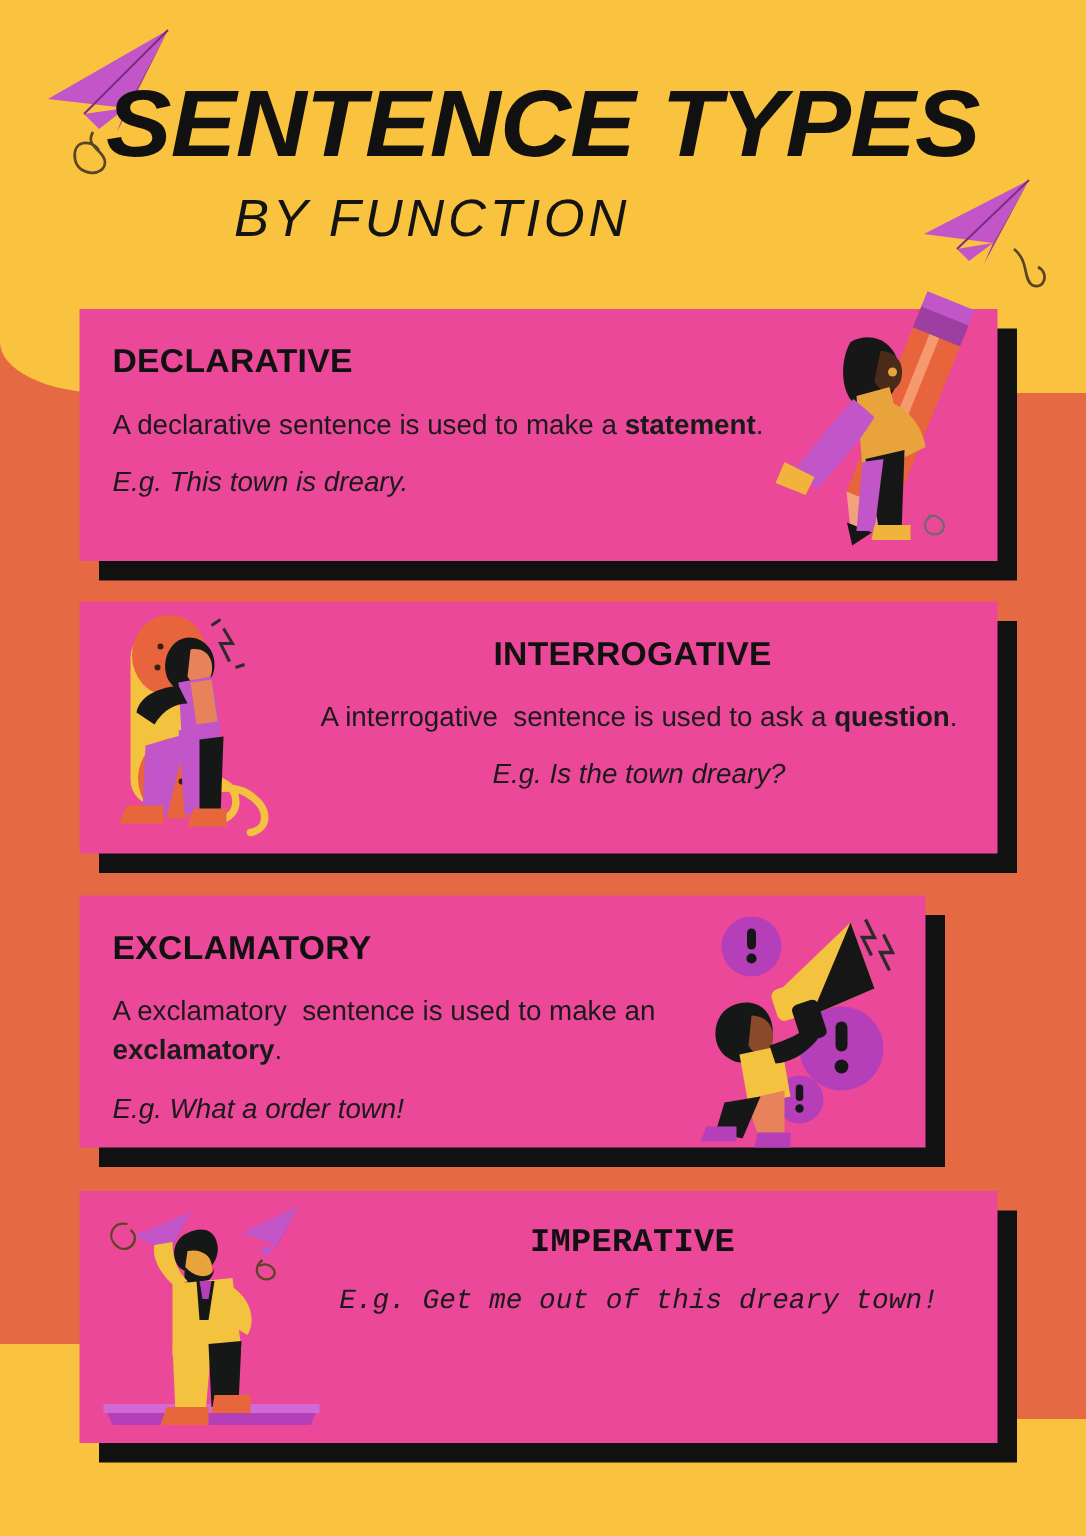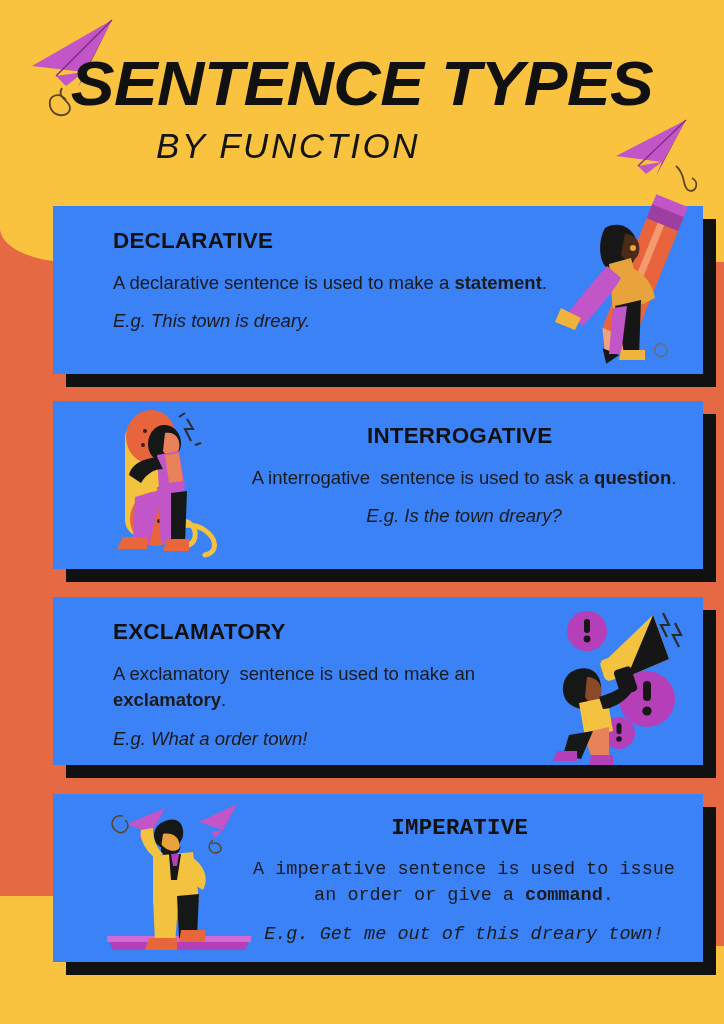--- a/index.html
+++ b/index.html
@@ -54,23 +54,22 @@
     color:#141414;
   }
 
   
   .plane{position:absolute;}
   .plane svg{display:block;overflow:visible;}
 
   
   .card{
     position:absolute;
-    background:#3b82f6;
+    background:#ec4899;
     box-shadow:13px 13px 0 0 #111111;
-    padding-left:38px;
   }
   .card-inner{position:relative;width:100%;height:100%;}
   .card-text{position:absolute;top:0;}
   .card.left .card-text{left:22px;text-align:left;}
   .card.right .card-text{right:24px;text-align:center;}
 
   .card-heading{
     font-size:22px;
     font-weight:bold;
     letter-spacing:0.2px;
@@ -218,21 +217,21 @@
       </div>
 
       <div class="card-text" style="top:22px;width:430px;">
         <div class="card-heading">INTERROGATIVE</div>
         <p class="card-body"><span>A interrogative  sentence is used to ask a </span><b>question</b><span>.</span></p>
         <p class="card-example">E.g. Is the town dreary?</p>
       </div>
     </div>
   </div>
 
-  <div class="card left" style="left:53px;top:597px;width:612px;height:168px;">
+  <div class="card left" style="left:53px;top:597px;width:564px;height:168px;">
     <div class="card-inner">
       <div class="art" style="right:8px;top:2px;">
         <svg width="152" height="166" viewBox="0 0 152 166">
 
           <circle cx="44" cy="32" r="20" fill="#b43fb8"></circle>
           <rect x="41" y="20" width="6" height="14" rx="3" fill="#161616"></rect>
           <circle cx="44" cy="40" r="3.4" fill="#161616"></circle>
 
           <circle cx="104" cy="100" r="28" fill="#b43fb8"></circle>
           <rect x="100" y="82" width="8" height="20" rx="4" fill="#161616"></rect>
@@ -310,19 +309,18 @@
           <path d="M52 102 L78 100 L74 146 L54 146 Z" fill="#f3c23f"></path>
           <path d="M76 100 L98 98 L96 140 L78 142 Z" fill="#161717"></path>
 
           <path d="M48 142 L76 142 L76 154 L44 154 Z" fill="#e8663c"></path>
           <path d="M80 134 L104 134 L104 146 L78 146 Z" fill="#e8663c"></path>
         </svg>
       </div>
 
       <div class="card-text" style="top:22px;width:430px;">
         <div class="card-heading">IMPERATIVE</div>
-        <p class="card-body"><span>A imperative sentence is used to issue an order or give a </span><b>command</b><span>.</span></p>
         <p class="card-example">E.g. Get me out of this dreary town!</p>
       </div>
     </div>
   </div>
 
 </div>
 
 </body></html>

